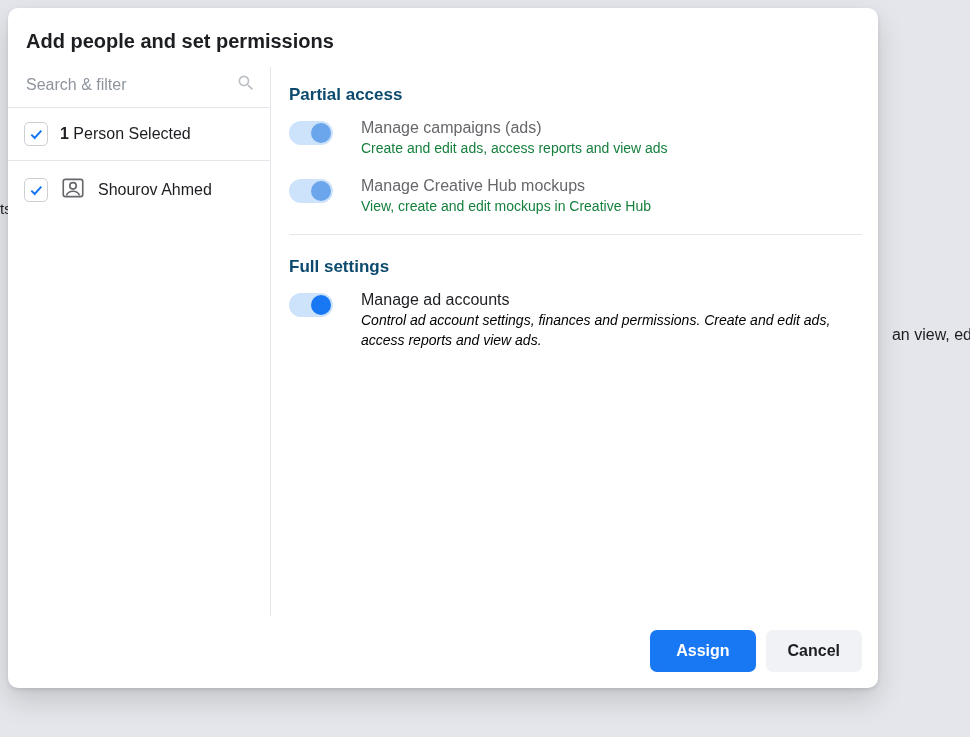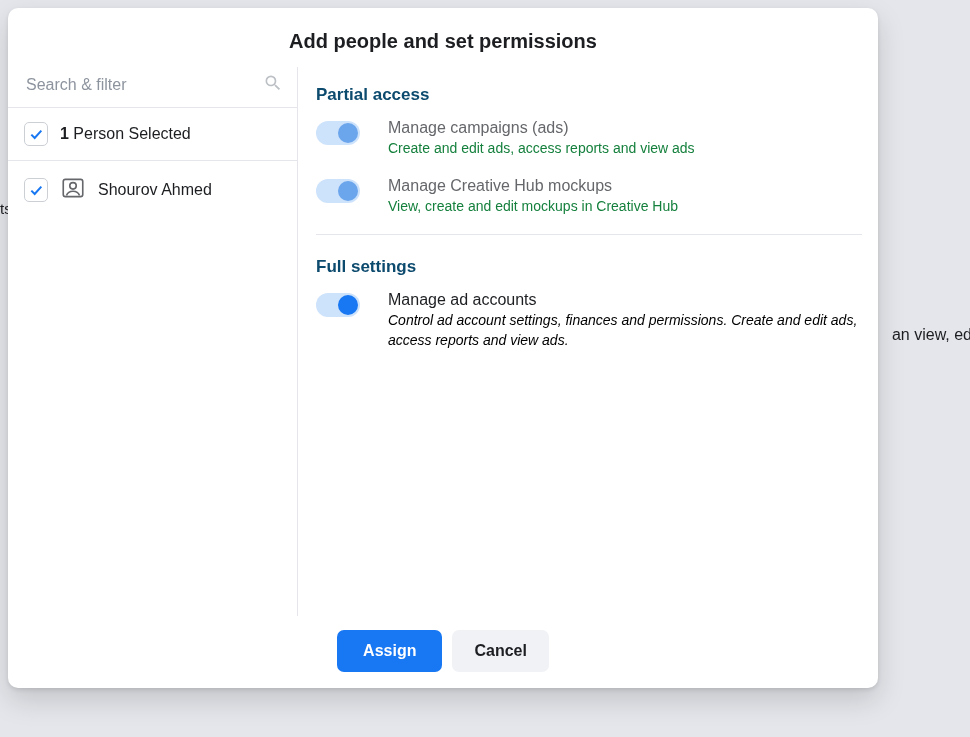--- a/index.html
+++ b/index.html
@@ -29,37 +29,36 @@
       position: absolute;
       left: 8px;
       top: 8px;
       width: 870px;
       height: 680px;
       background: #fff;
       border-radius: 10px;
       box-shadow: 0 12px 28px rgba(0,0,0,0.15), 0 2px 4px rgba(0,0,0,0.1);
       display: flex;
       flex-direction: column;
-      align-items: center;
     }
     .modal-header {
       padding: 22px 18px 14px;
     }
     .modal-title {
       font-size: 20px;
       font-weight: 700;
       color: #1c1e21;
     }
     .modal-body {
       flex: 1;
       display: flex;
       min-height: 0;
     }
     .sidebar {
-      width: 290px;
+      width: 263px;
       border-right: 1px solid #e4e6eb;
       display: flex;
       flex-direction: column;
       min-height: 540px;
     }
     .search-row {
       display: flex;
       align-items: center;
       padding: 6px 14px 10px 18px;
       border-bottom: 1px solid #e4e6eb;

